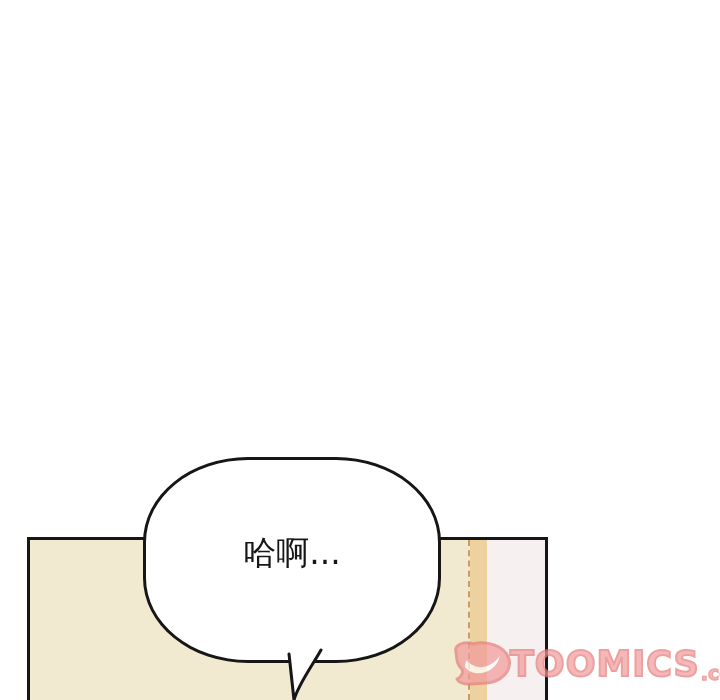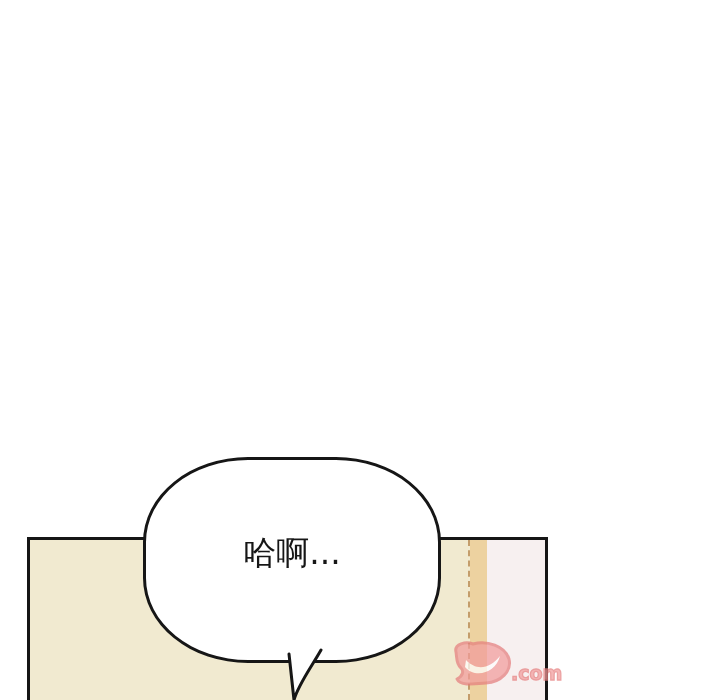--- a/index.html
+++ b/index.html
@@ -82,16 +82,17 @@
 
   <svg class="tail" viewBox="0 0 72 74" xmlns="http://www.w3.org/2000/svg">
     <path d="M21,26 L26,72 C30,57 44,38 53,22" fill="#ffffff" stroke="#161616" stroke-width="3" stroke-linecap="round" stroke-linejoin="round"></path>
   </svg>
 
   <div class="watermark">
     <svg class="wm-logo" viewBox="0 0 64 52" xmlns="http://www.w3.org/2000/svg">
       <path d="M6,14 C4,6 16,3 23,6 C37,2 55,8 59,21 C62,33 51,44 36,45 C24,46 10,48 7,41 C13,38 14,33 11,30 C6,26 7,20 6,14 Z" fill="#f29c9c" stroke="#e57e7e" stroke-width="3" stroke-linejoin="round"></path>
       <path d="M16,22 C26,33 40,31 50,18 C46,35 25,41 15,29 Z" fill="#ffffff"></path>
     </svg>
+    <span class="wm-text">TOOMICS</span>
     <span class="wm-suffix">.com</span>
   </div>
 
 </div>
 
 </body></html>

